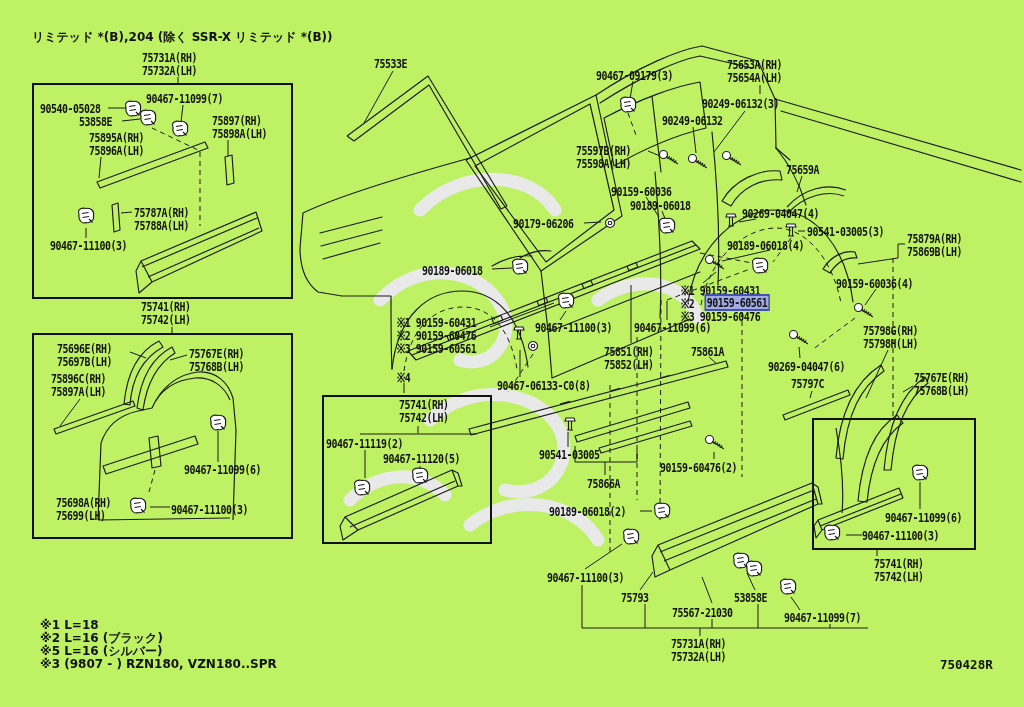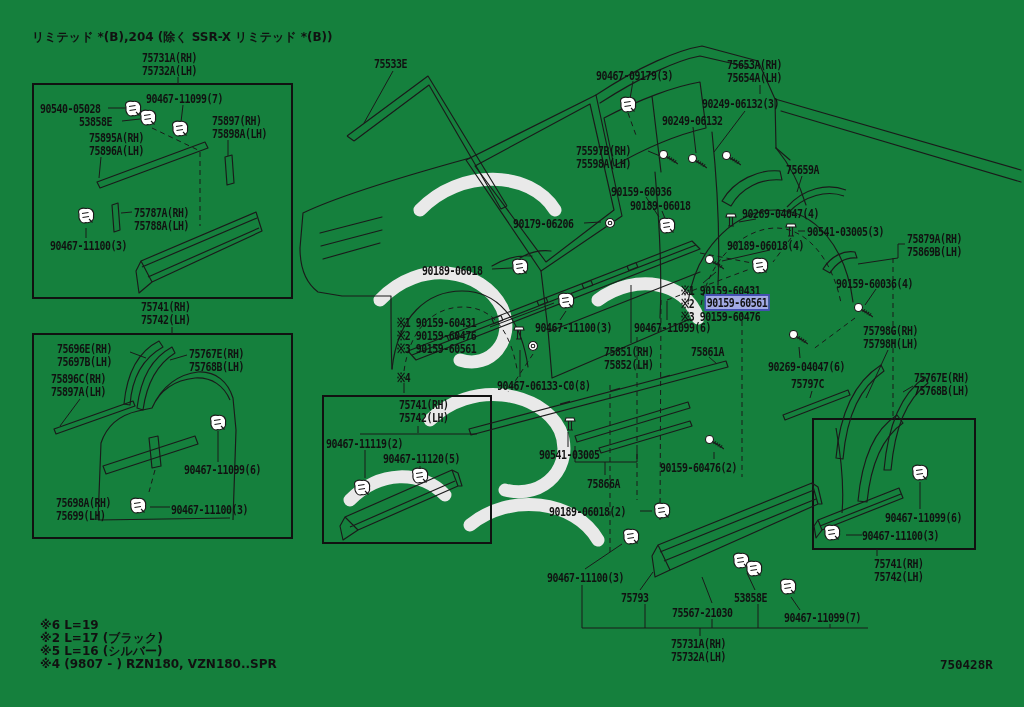--- a/index.html
+++ b/index.html
@@ -1,37 +1,37 @@
 <!DOCTYPE html>
 <html style="--hl-fill: #a2aae4; --hl-border: #4450b0;"><head>
 <meta charset="utf-8">
 <style>
   html,body{margin:0;padding:0;background:#fff;}
-  .sheet{position:relative;width:1024px;height:707px;background:#15803d;overflow:hidden;
+  .sheet{position:relative;width:1024px;height:707px;background:#bef264;overflow:hidden;
          font-family:"DejaVu Sans Mono","Liberation Mono",monospace;}
   .sheet svg{position:absolute;left:0;top:0;}
   .lbl{position:absolute;font-size:13px;font-weight:bold;color:#111;line-height:13px;
        letter-spacing:-0.6px;white-space:pre;transform:scaleX(0.76);transform-origin:0 0;z-index:5;}
   .lbl.hl{background:var(--hl-fill,#a2aae4);outline:2px solid var(--hl-border,#4450b0);padding:0 1px;}
   .title{position:absolute;left:32px;top:29px;font-size:12px;font-weight:bold;color:#111;
          font-family:"DejaVu Sans","Liberation Sans",sans-serif;z-index:5;}
   .note{position:absolute;left:40px;font-size:12px;font-weight:bold;color:#111;
         font-family:"DejaVu Sans","Liberation Sans",sans-serif;z-index:5;line-height:13px;}
   .diagram-no{position:absolute;left:940px;top:657px;font-size:12.5px;font-weight:bold;color:#111;z-index:5;}
 </style>
 </head>
 <body>
 
 <div class="sheet">
 
   <div class="title">リミテッド *(B),204 (除く SSR-X リミテッド *(B))</div>
-  <div class="note" style="top:619px">※6 L=19</div>
-  <div class="note" style="top:632px">※2 L=17 (ブラック)</div>
+  <div class="note" style="top:619px">※1 L=18</div>
+  <div class="note" style="top:632px">※2 L=16 (ブラック)</div>
   <div class="note" style="top:645px">※5 L=16 (シルバー)</div>
-  <div class="note" style="top:658px">※4 (9807 -      ) RZN180, VZN180..SPR</div>
+  <div class="note" style="top:658px">※3 (9807 -      ) RZN180, VZN180..SPR</div>
   <div class="diagram-no">750428R</div>
 
   <div id="labels-layer">
       <div class="lbl" style="left: 142px; top: 51px;">75731A(RH)</div>
       <div class="lbl" style="left: 142px; top: 64px;">75732A(LH)</div>
       <div class="lbl" style="left: 146px; top: 92px;">90467-11099(7)</div>
       <div class="lbl" style="left: 40px; top: 102px;">90540-05028</div>
       <div class="lbl" style="left: 79px; top: 115px;">53858E</div>
       <div class="lbl" style="left: 212px; top: 114px;">75897(RH)</div>
       <div class="lbl" style="left: 212px; top: 127px;">75898A(LH)</div>

